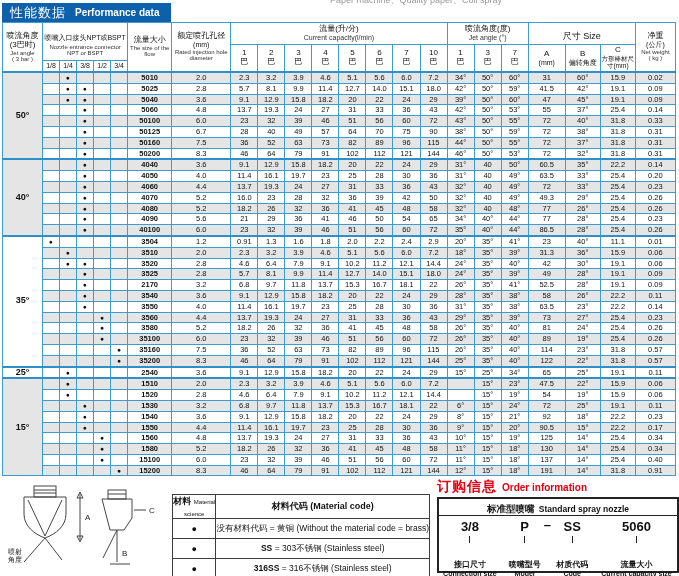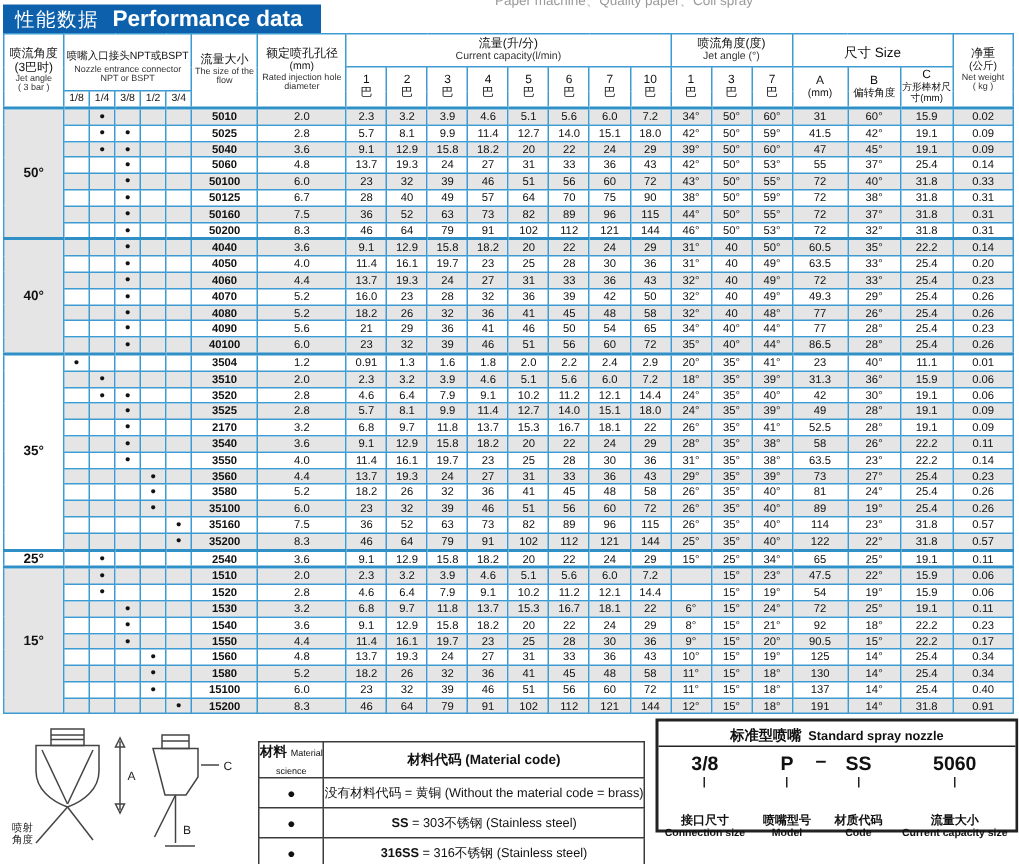--- a/index.html
+++ b/index.html
@@ -2,21 +2,21 @@
 <html><head>
 <meta charset="utf-8">
 <style>
   html,body{margin:0;padding:0;background:#fff;}
   .page{position:relative;width:679px;height:576px;background:#fff;overflow:hidden;
         font-family:"Liberation Sans","DejaVu Sans",sans-serif;color:#111;}
   .top-note{position:absolute;top:-6px;left:330px;font-size:9px;color:#9a9a9a;white-space:nowrap;}
   .banner{position:absolute;top:3px;left:2px;height:19px;background:#0d60ab;display:flex;align-items:center;
           padding:0 12px 0 8px;gap:9px;}
   .banner .zh-t{font-size:13px;font-weight:normal;color:#fff;letter-spacing:1px;}
-  .banner .en-t{font-size:15px;font-weight:bold;color:#fff;}
+  .banner .en-t{font-size:10px;font-weight:bold;color:#fff;}
 
   table.perf{position:absolute;top:22px;left:2px;width:674px;border-collapse:collapse;table-layout:fixed;}
   table.perf th,table.perf td{border:1px solid #3d9bd1;padding:0;text-align:center;vertical-align:middle;
       overflow:hidden;white-space:nowrap;}
   table.perf thead th{background:#fff;font-weight:normal;line-height:1.12;}
   .hzh{font-size:8px;color:#111;}
   .hen{font-size:6px;color:#333;white-space:normal;line-height:1.05;display:block;}
   .hline{display:block;}
   table.perf thead .wrap{white-space:normal;}
   tr.hr1 th{height:21px;}
@@ -1154,20 +1154,24 @@
             <td><b>SS</b> = 303不锈钢 (Stainless steel)</td>
           </tr>
           <tr>
             <td class="dot-cell">●</td>
             <td><b>316SS</b> = 316不锈钢 (Stainless steel)</td>
           </tr>
         </tbody>
     </table>
 
     <div class="order">
+      <div class="order-title">
+        <span class="zh-t">订购信息</span>
+        <span class="en-t">Order information</span>
+      </div>
       <div class="order-box">
         <div class="order-head">
           <span class="zh-t">标准型喷嘴</span>
           <span class="en-t">Standard spray nozzle</span>
         </div>
         <div class="o-vals" id="o-vals">
           <span class="o-dash">–</span>
         <span class="val">3/8</span>
             <span class="val">P</span>
             <span class="val">SS</span>

